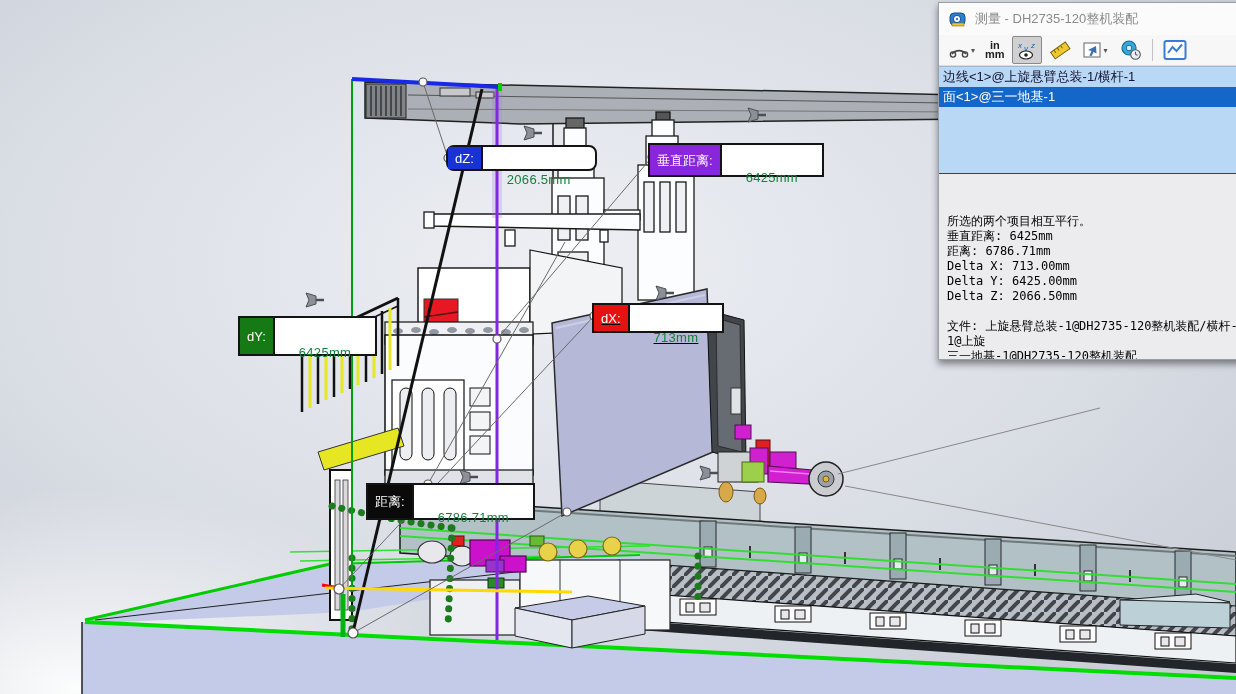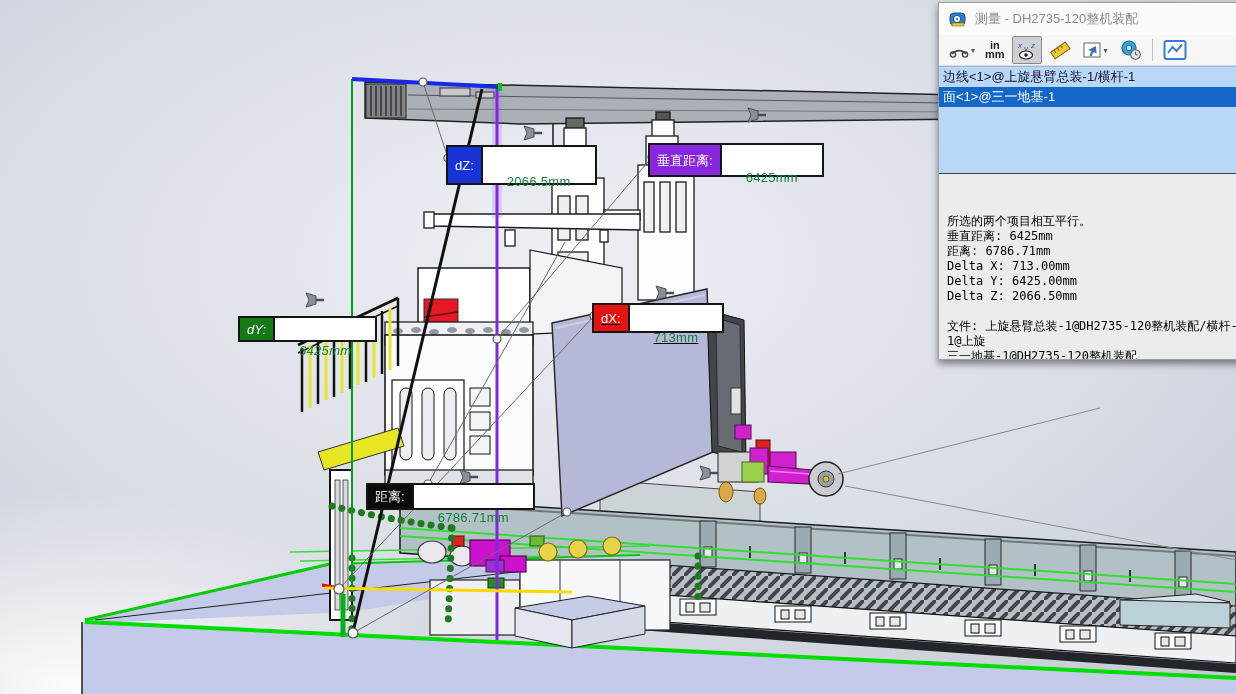--- a/index.html
+++ b/index.html
@@ -357,37 +357,37 @@
     <g>
       <use href="#pin" x="524" y="126"></use>
       <use href="#pin" x="748" y="108"></use>
       <use href="#pin" x="306" y="293"></use>
       <use href="#pin" x="656" y="286"></use>
       <use href="#pin" x="460" y="470"></use>
       <use href="#pin" x="700" y="466"></use>
     </g>
   </svg>
 
-  <div class="dim-label" style="left:446px;top:145px;height:40px;">
+  <div class="dim-label" style="left:446px;top:145px;height:26px;border-radius:8px;">
     <span class="dim-key" style="background-color: rgb(23, 51, 214);">dZ:</span>
     <span class="dim-val">2066.5mm</span>
   </div>
   <div class="dim-label" style="left:648px;top:143px;height:34px;">
     <span class="dim-key" style="background-color: rgb(136, 38, 221);">垂直距离:</span>
     <span class="dim-val">6425mm</span>
   </div>
-  <div class="dim-label" style="left:238px;top:316px;height:26px;font-style:italic;">
+  <div class="dim-label" style="left:238px;top:316px;height:40px;">
     <span class="dim-key" style="background-color: rgb(21, 122, 21);">dY:</span>
     <span class="dim-val">6425mm</span>
   </div>
   <div class="dim-label" style="left:592px;top:303px;height:30px;text-decoration:underline;">
     <span class="dim-key" style="background-color: rgb(229, 18, 18);">dX:</span>
     <span class="dim-val">713mm</span>
   </div>
-  <div class="dim-label" style="left:366px;top:483px;height:27px;">
+  <div class="dim-label" style="left:366px;top:483px;height:37px;">
     <span class="dim-key" style="background-color: rgb(10, 10, 10);">距离:</span>
     <span class="dim-val">6786.71mm</span>
   </div>
 
 
   <div class="panel">
     <div class="titlebar">
       <svg width="18" height="18" viewBox="0 0 18 18">
         <rect x="1" y="3" width="15" height="12" rx="4" fill="#2a7fd0" stroke="#16508a"></rect>
         <rect x="3" y="13" width="12" height="3" fill="#e8c830" stroke="#8a6a10" stroke-width="0.6"></rect>

